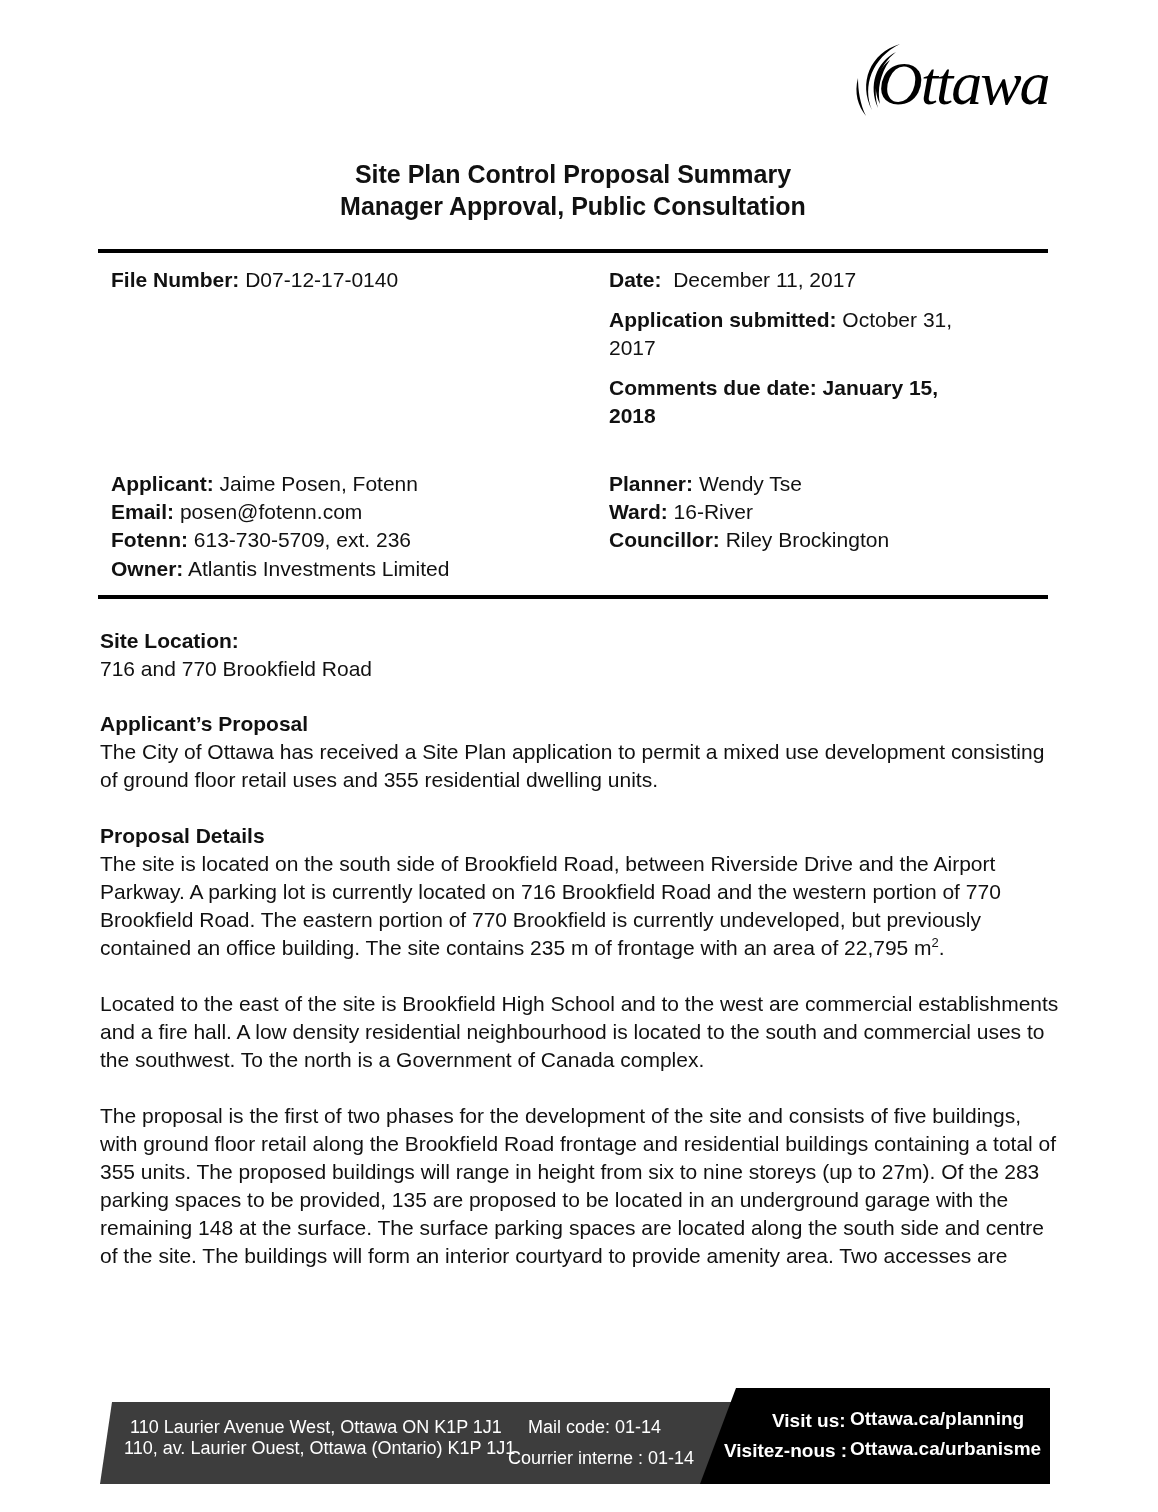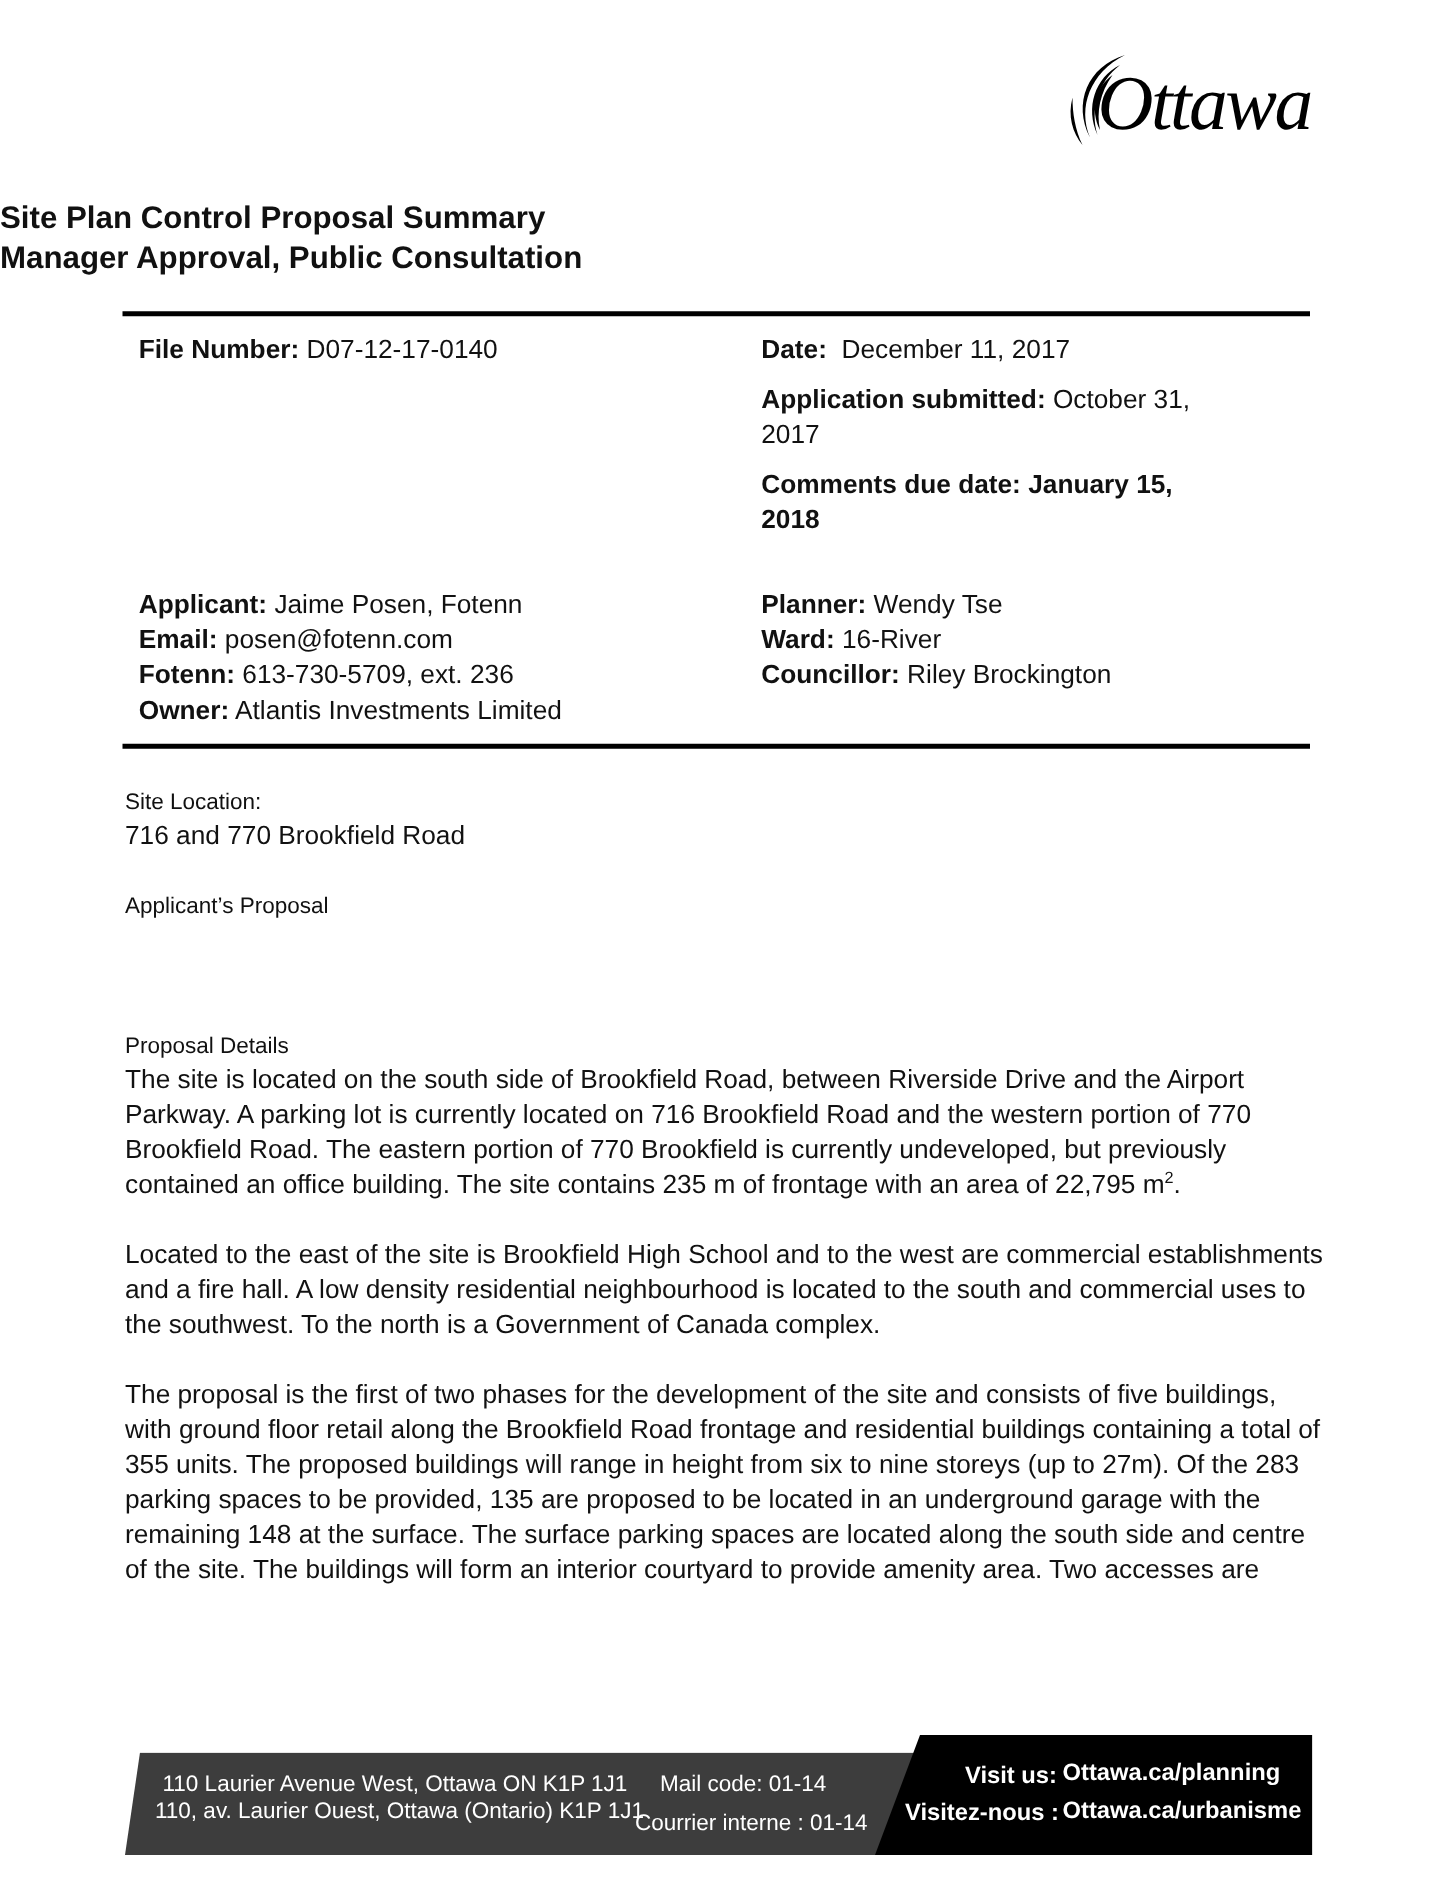--- a/index.html
+++ b/index.html
@@ -1,29 +1,29 @@
 <!DOCTYPE html>
 <html><head>
 <meta charset="utf-8">
 <style>
   html, body { margin: 0; padding: 0; background: #ffffff; }
   body { width: 1158px; height: 1512px; position: relative; overflow: hidden;
          font-family: "Liberation Sans", sans-serif; color: #111; }
   .logo { position: absolute; left: 850px; top: 38px; width: 200px; height: 90px; }
   .logo-text { position: absolute; left: 28px; top: 10px; font-family: "Liberation Serif", serif;
                font-style: italic; font-size: 62px; letter-spacing: -2px; color: #000; }
-  .title { position: absolute; left: 0; width: 1146px; text-align: left; font-weight: bold;
+  .title { position: absolute; left: 0; width: 1146px; text-align: center; font-weight: bold;
            font-size: 25px; line-height: 32px; }
   .title.t1 { top: 158px; }
   .title.t2 { top: 190px; }
   .rule { position: absolute; left: 98px; width: 950px; height: 4px; background: #000; }
   .field { position: absolute; font-size: 21px; line-height: 28px; }
   .field b { font-weight: bold; }
   .section { position: absolute; left: 100px; width: 960px; font-size: 21px; line-height: 28px; }
-  .section h3 { margin: 0; font-size: 18px; font-weight: normal; line-height: 28px; }
+  .section h3 { margin: 0; font-size: 21px; font-weight: bold; line-height: 28px; }
   .section p { margin: 0 0 28px 0; }
   sup { font-size: 13px; line-height: 0; }
   .footer { position: absolute; left: 100px; top: 1388px; width: 950px; height: 96px; }
   .footer .gray { position: absolute; left: 0; top: 14px; width: 680px; height: 82px; background: #3d3d3d;
                   clip-path: polygon(12px 0, 100% 0, 100% 100%, 0 100%); }
   .footer .black { position: absolute; left: 600px; top: 0; width: 350px; height: 96px; background: #000;
                    clip-path: polygon(36px 0, 100% 0, 100% 100%, 0 100%); }
   .footer .ft { position: absolute; color: #fff; font-size: 18px; line-height: 24px; white-space: nowrap; }
   .footer .fv { position: absolute; color: #fff; font-size: 19px; font-weight: bold; line-height: 26px; white-space: nowrap; }
 </style>
@@ -99,20 +99,21 @@
 
 <div class="rule" style="top:595px"></div>
 
 <div class="section" style="top:627px">
   <h3>Site Location:</h3>
   <p>716 and 770 Brookfield Road</p>
 </div>
 
 <div class="section" style="top:710px">
   <h3>Applicant’s Proposal</h3>
+  <p>The City of Ottawa has received a Site Plan application to permit a mixed use development consisting of ground floor retail uses and 355 residential dwelling units.</p>
 </div>
 
 <div class="section" style="top:822px">
   <h3>Proposal Details</h3>
   <p><span>The site is located on the south side of Brookfield Road, between Riverside Drive and the Airport Parkway. A parking lot is currently located on 716 Brookfield Road and the western portion of 770 Brookfield Road. The eastern portion of 770 Brookfield is currently undeveloped, but previously contained an office building. The site contains 235 m of frontage with an area of 22,795 m</span><sup>2</sup><span>.</span></p>
   <p>Located to the east of the site is Brookfield High School and to the west are commercial establishments and a fire hall. A low density residential neighbourhood is located to the south and commercial uses to the southwest. To the north is a Government of Canada complex.</p>
   <p>The proposal is the first of two phases for the development of the site and consists of five buildings, with ground floor retail along the Brookfield Road frontage and residential buildings containing a total of 355 units. The proposed buildings will range in height from six to nine storeys (up to 27m).  Of the 283 parking spaces to be provided, 135 are proposed to be located in an underground garage with the remaining 148 at the surface. The surface parking spaces are located along the south side and centre of the site. The buildings will form an interior courtyard to provide amenity area. Two accesses are</p>
 </div>
 
 <div class="footer">

